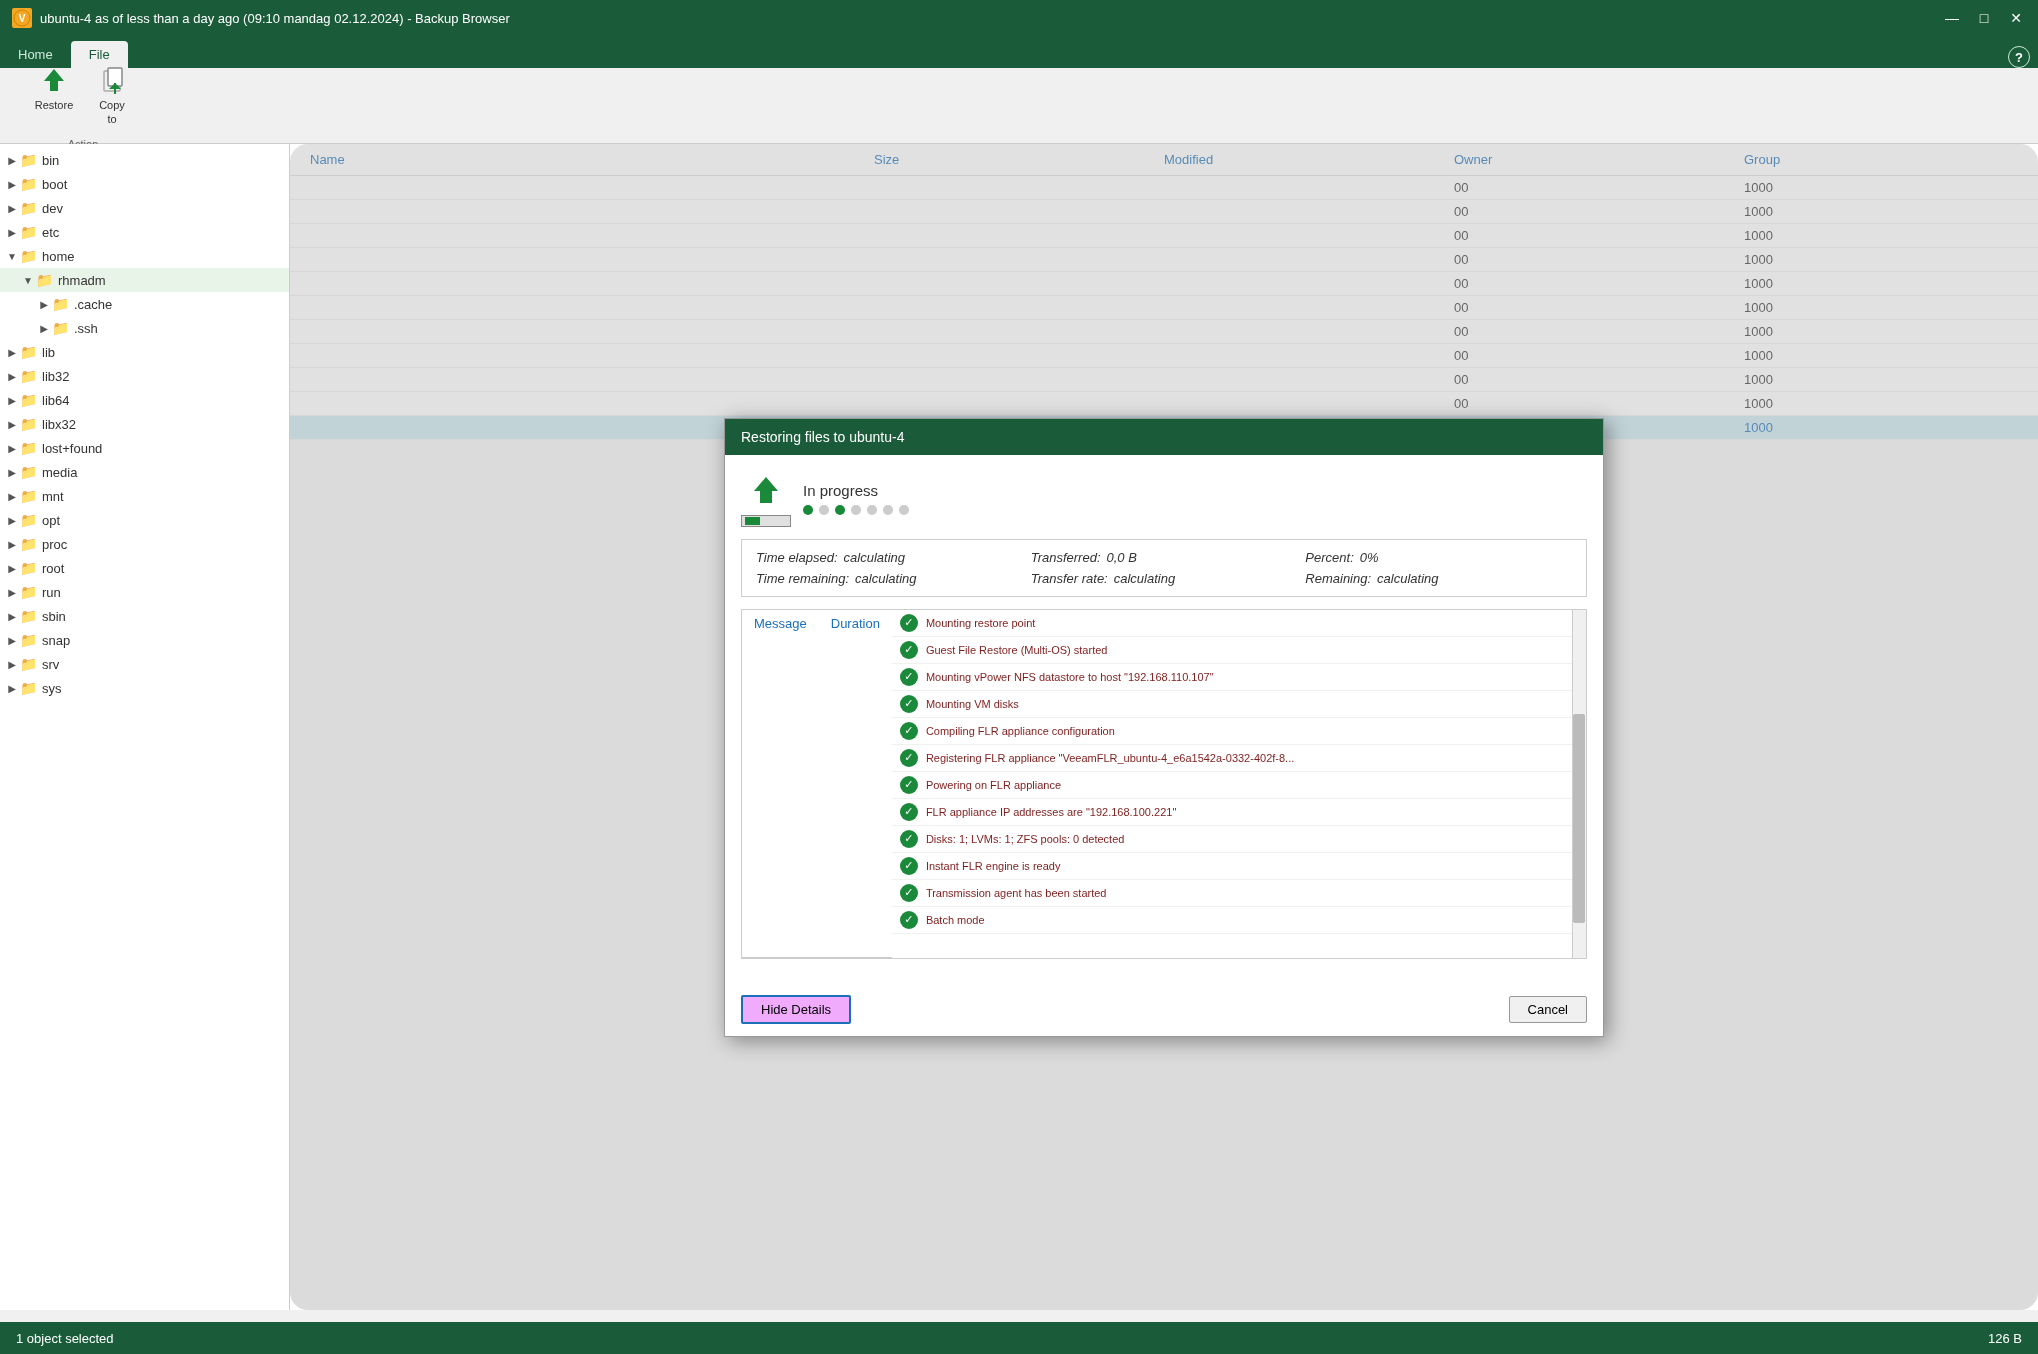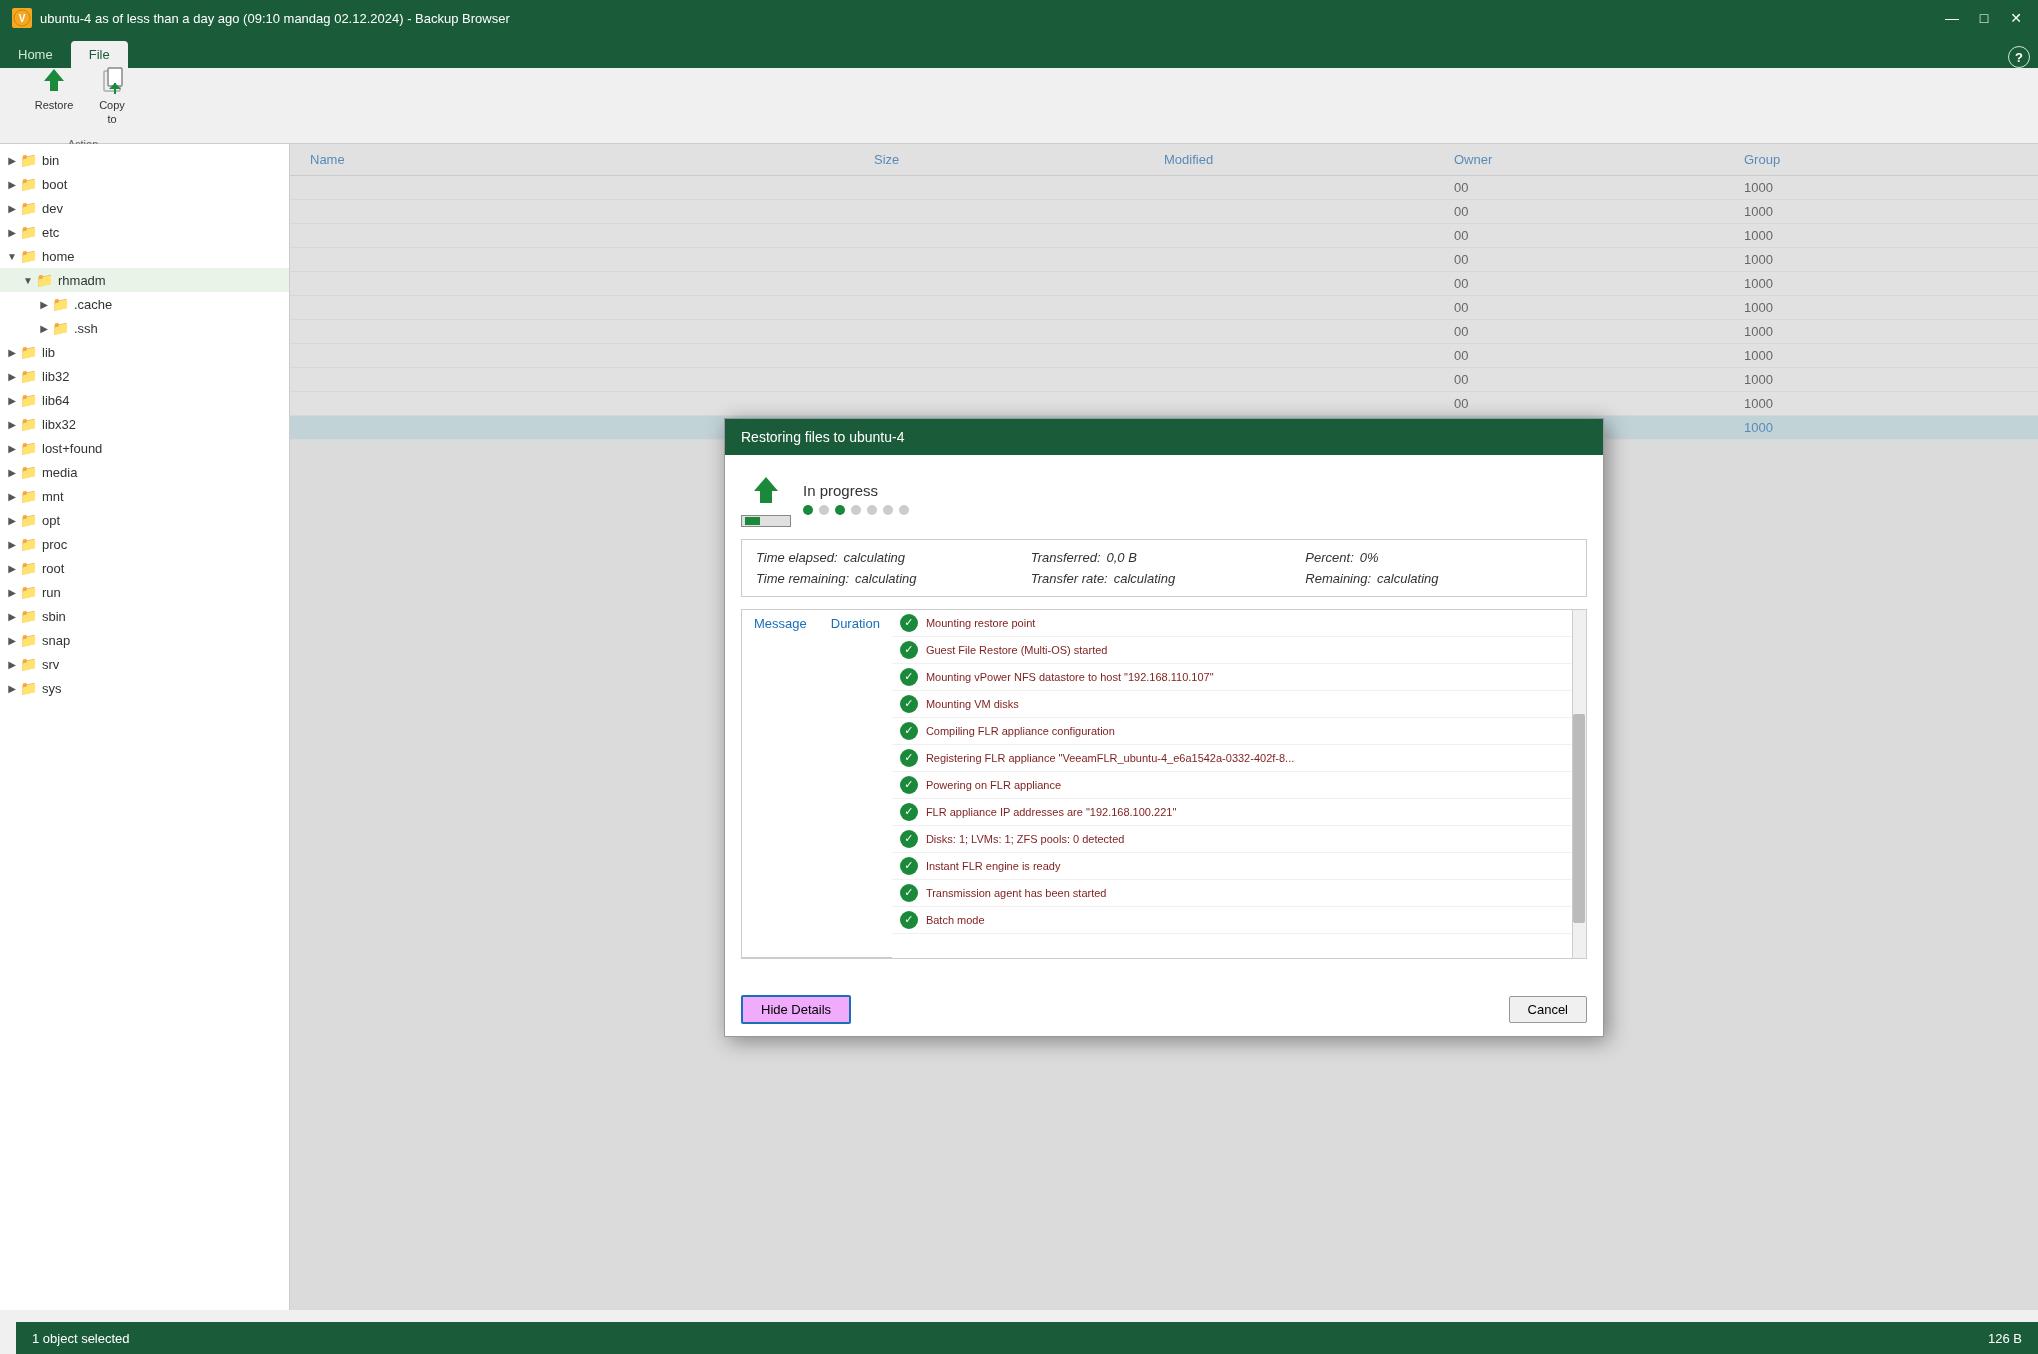--- a/index.html
+++ b/index.html
@@ -168,20 +168,21 @@
     .folder-icon { color: #f5a623; font-size: 14px; }
     .tree-label { font-size: 13px; color: #333; }
     .tree-indent { display: inline-block; width: 16px; flex-shrink: 0; }
 
     
     .content-area {
       flex: 1;
       background: #f5f5f5;
       position: relative;
       overflow: hidden;
+      border-radius: 18px;
     }
     .table-header {
       display: flex;
       background: white;
       border-bottom: 1px solid #ddd;
       padding: 4px 12px;
     }
     .table-col {
       padding: 4px 8px;
       font-size: 13px;
@@ -379,21 +380,21 @@
     .status-bar {
       background: #1a5c3a;
       height: 32px;
       display: flex;
       align-items: center;
       justify-content: space-between;
       padding: 0 16px;
       color: white;
       font-size: 13px;
       position: absolute;
-      bottom: 0; left: 16px; right: 0;
+      bottom: 0; left: 0; right: 0;
     }
   </style>
 </head>
 <body>
 
 <div class="title-bar">
   <div class="title-bar-left">
     <div class="title-bar-app-icon">
       <svg width="18" height="18" viewBox="0 0 18 18">
         <circle cx="9" cy="9" r="8" fill="#f5a623" stroke="#cc8800" stroke-width="1"></circle>

